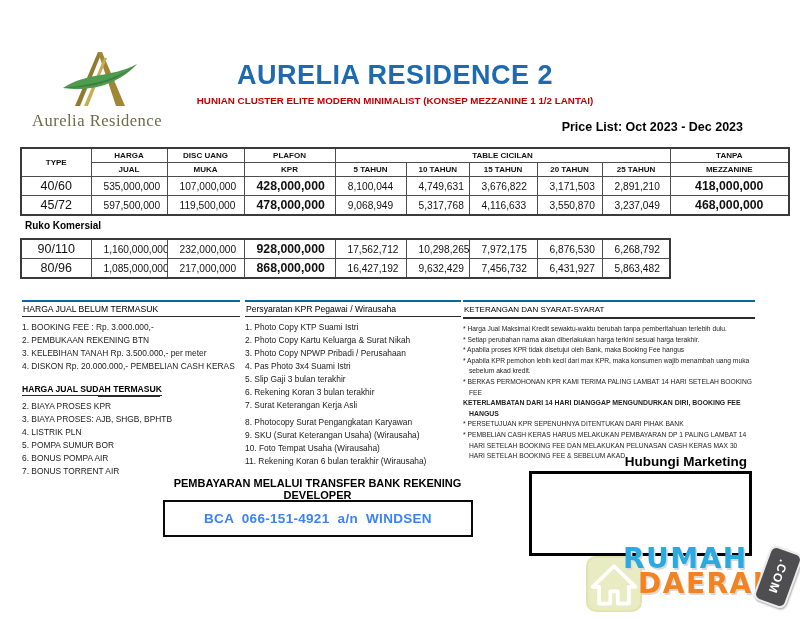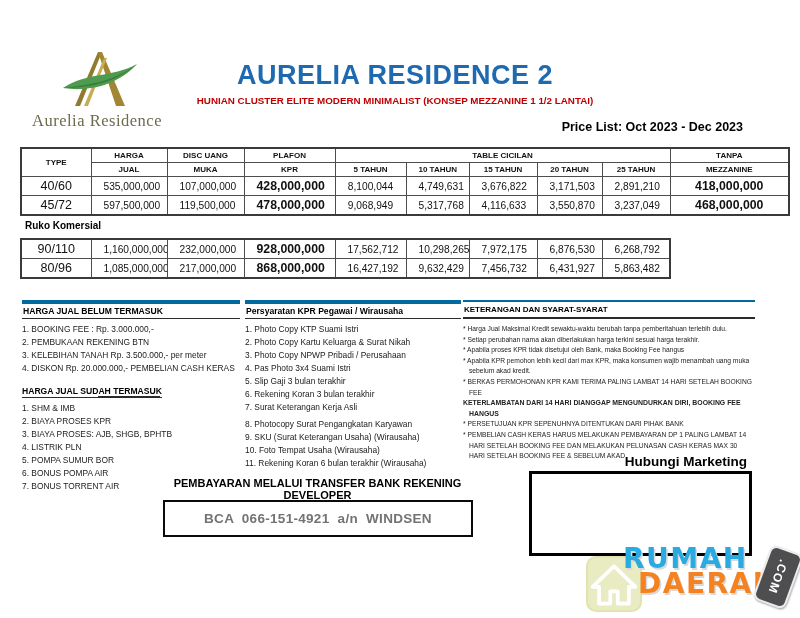--- a/index.html
+++ b/index.html
@@ -24,35 +24,35 @@
   .ruko-tbl{left:20px;top:238px;width:649px}
   td.c-type{font-size:12.5px}
   td.c-bold{font-weight:bold;font-size:12.3px}
   .ruko-title{position:absolute;left:25px;top:220px;font-weight:bold;font-size:10px;color:#000}
 
   
   .col{position:absolute;top:300px}
   .col-left{left:22px;width:218px}
   .col-mid{left:245px;width:216px}
   .col-right{left:463px;width:292px}
-  .sec-box{border-top:4px solid #0369a1;border-bottom:1.5px solid #2b2b2b;font-weight:bold;padding:2px 1px;font-size:8.6px;color:#000}
+  .sec-box{border-top:2px solid #0369a1;border-bottom:1.5px solid #2b2b2b;font-weight:normal;padding:2px 1px;font-size:8.6px;color:#000}
   .col-right .sec-box{font-size:8px;padding:3px 1px;border-top-width:2.5px;border-bottom-width:2px}
   .list{margin-top:4px}
   .li{font-size:8.4px;line-height:13px;white-space:nowrap;color:#1a1a1a}
   .col-mid .li:nth-of-type(8){margin-top:4px}
   .sec-title2{font-weight:bold;font-size:8.6px;margin-top:11px;display:inline-block;border-bottom:1.5px solid #2b2b2b;padding-bottom:1px;color:#000}
   .ket-list{margin-top:5px}
   .ket-line{font-size:6.7px;line-height:10.6px;padding-left:6px;text-indent:-6px;color:#222;white-space:normal}
   .ket-line.bold{font-weight:bold;font-size:6.9px}
   .artifact{position:absolute;left:98px;top:396px;width:62px;border-top:1.2px solid #2b2b2b}
 
   
   .payment-label{position:absolute;left:145px;top:477px;width:345px;text-align:center;font-weight:bold;font-size:11px;color:#000}
   .bca-box{position:absolute;left:163px;top:500px;width:306px;height:33px;border:2px solid #0a0a0a;
-           display:flex;align-items:center;justify-content:center;font-weight:bold;font-size:13.5px;white-space:pre;letter-spacing:.3px;color:#737373}
+           display:flex;align-items:center;justify-content:center;font-weight:bold;font-size:13.5px;white-space:pre;letter-spacing:.3px;color:#3b82f6}
   .mkt-title{position:absolute;left:529px;top:454px;width:218px;text-align:right;font-weight:bold;font-size:13.5px;color:#000}
   .mkt-box{position:absolute;left:529px;top:471px;width:217px;height:79px;border:3px solid #000;background:#fff}
 
   
   .wm{position:absolute;left:583px;top:550px;width:212px;height:68px}
   .wm-house{position:absolute;left:3px;top:6px}
   .wm-text{position:absolute;left:40px;top:-4px;font-weight:bold;letter-spacing:1.5px;line-height:25px;font-size:28px;font-family:"DejaVu Sans",sans-serif}
   .wm-rumah{color:#29abe2;text-shadow:1.5px 1.5px 0 #d9d9d9}
   .wm-daerah{color:#f58220;margin-left:15px;text-shadow:1.5px 1.5px 0 #d9d9d9}
   .wm-badge{position:absolute;right:0px;top:-2px;width:30px;height:54px;background:#4e4e50;border:2px solid #ececec;
@@ -188,21 +188,20 @@
     <div class="list">
 
     <div class="li">1. BOOKING FEE : Rp. 3.000.000,-</div>
         <div class="li">2. PEMBUKAAN REKENING BTN</div>
         <div class="li">3. KELEBIHAN TANAH Rp. 3.500.000,- per meter</div>
         <div class="li">4. DISKON Rp. 20.000.000,- PEMBELIAN CASH KERAS</div>
       </div>
     <div class="sec-title2">HARGA JUAL SUDAH TERMASUK</div>
     <div class="list">
 
-    <div class="li">1. SHM &amp; IMB</div>
         <div class="li">2. BIAYA PROSES KPR</div>
         <div class="li">3. BIAYA PROSES: AJB, SHGB, BPHTB</div>
         <div class="li">4. LISTRIK PLN</div>
         <div class="li">5. POMPA SUMUR BOR</div>
         <div class="li">6. BONUS POMPA AIR</div>
         <div class="li">7. BONUS TORRENT AIR</div>
       </div>
   </div>
   <div class="artifact"></div>
 

